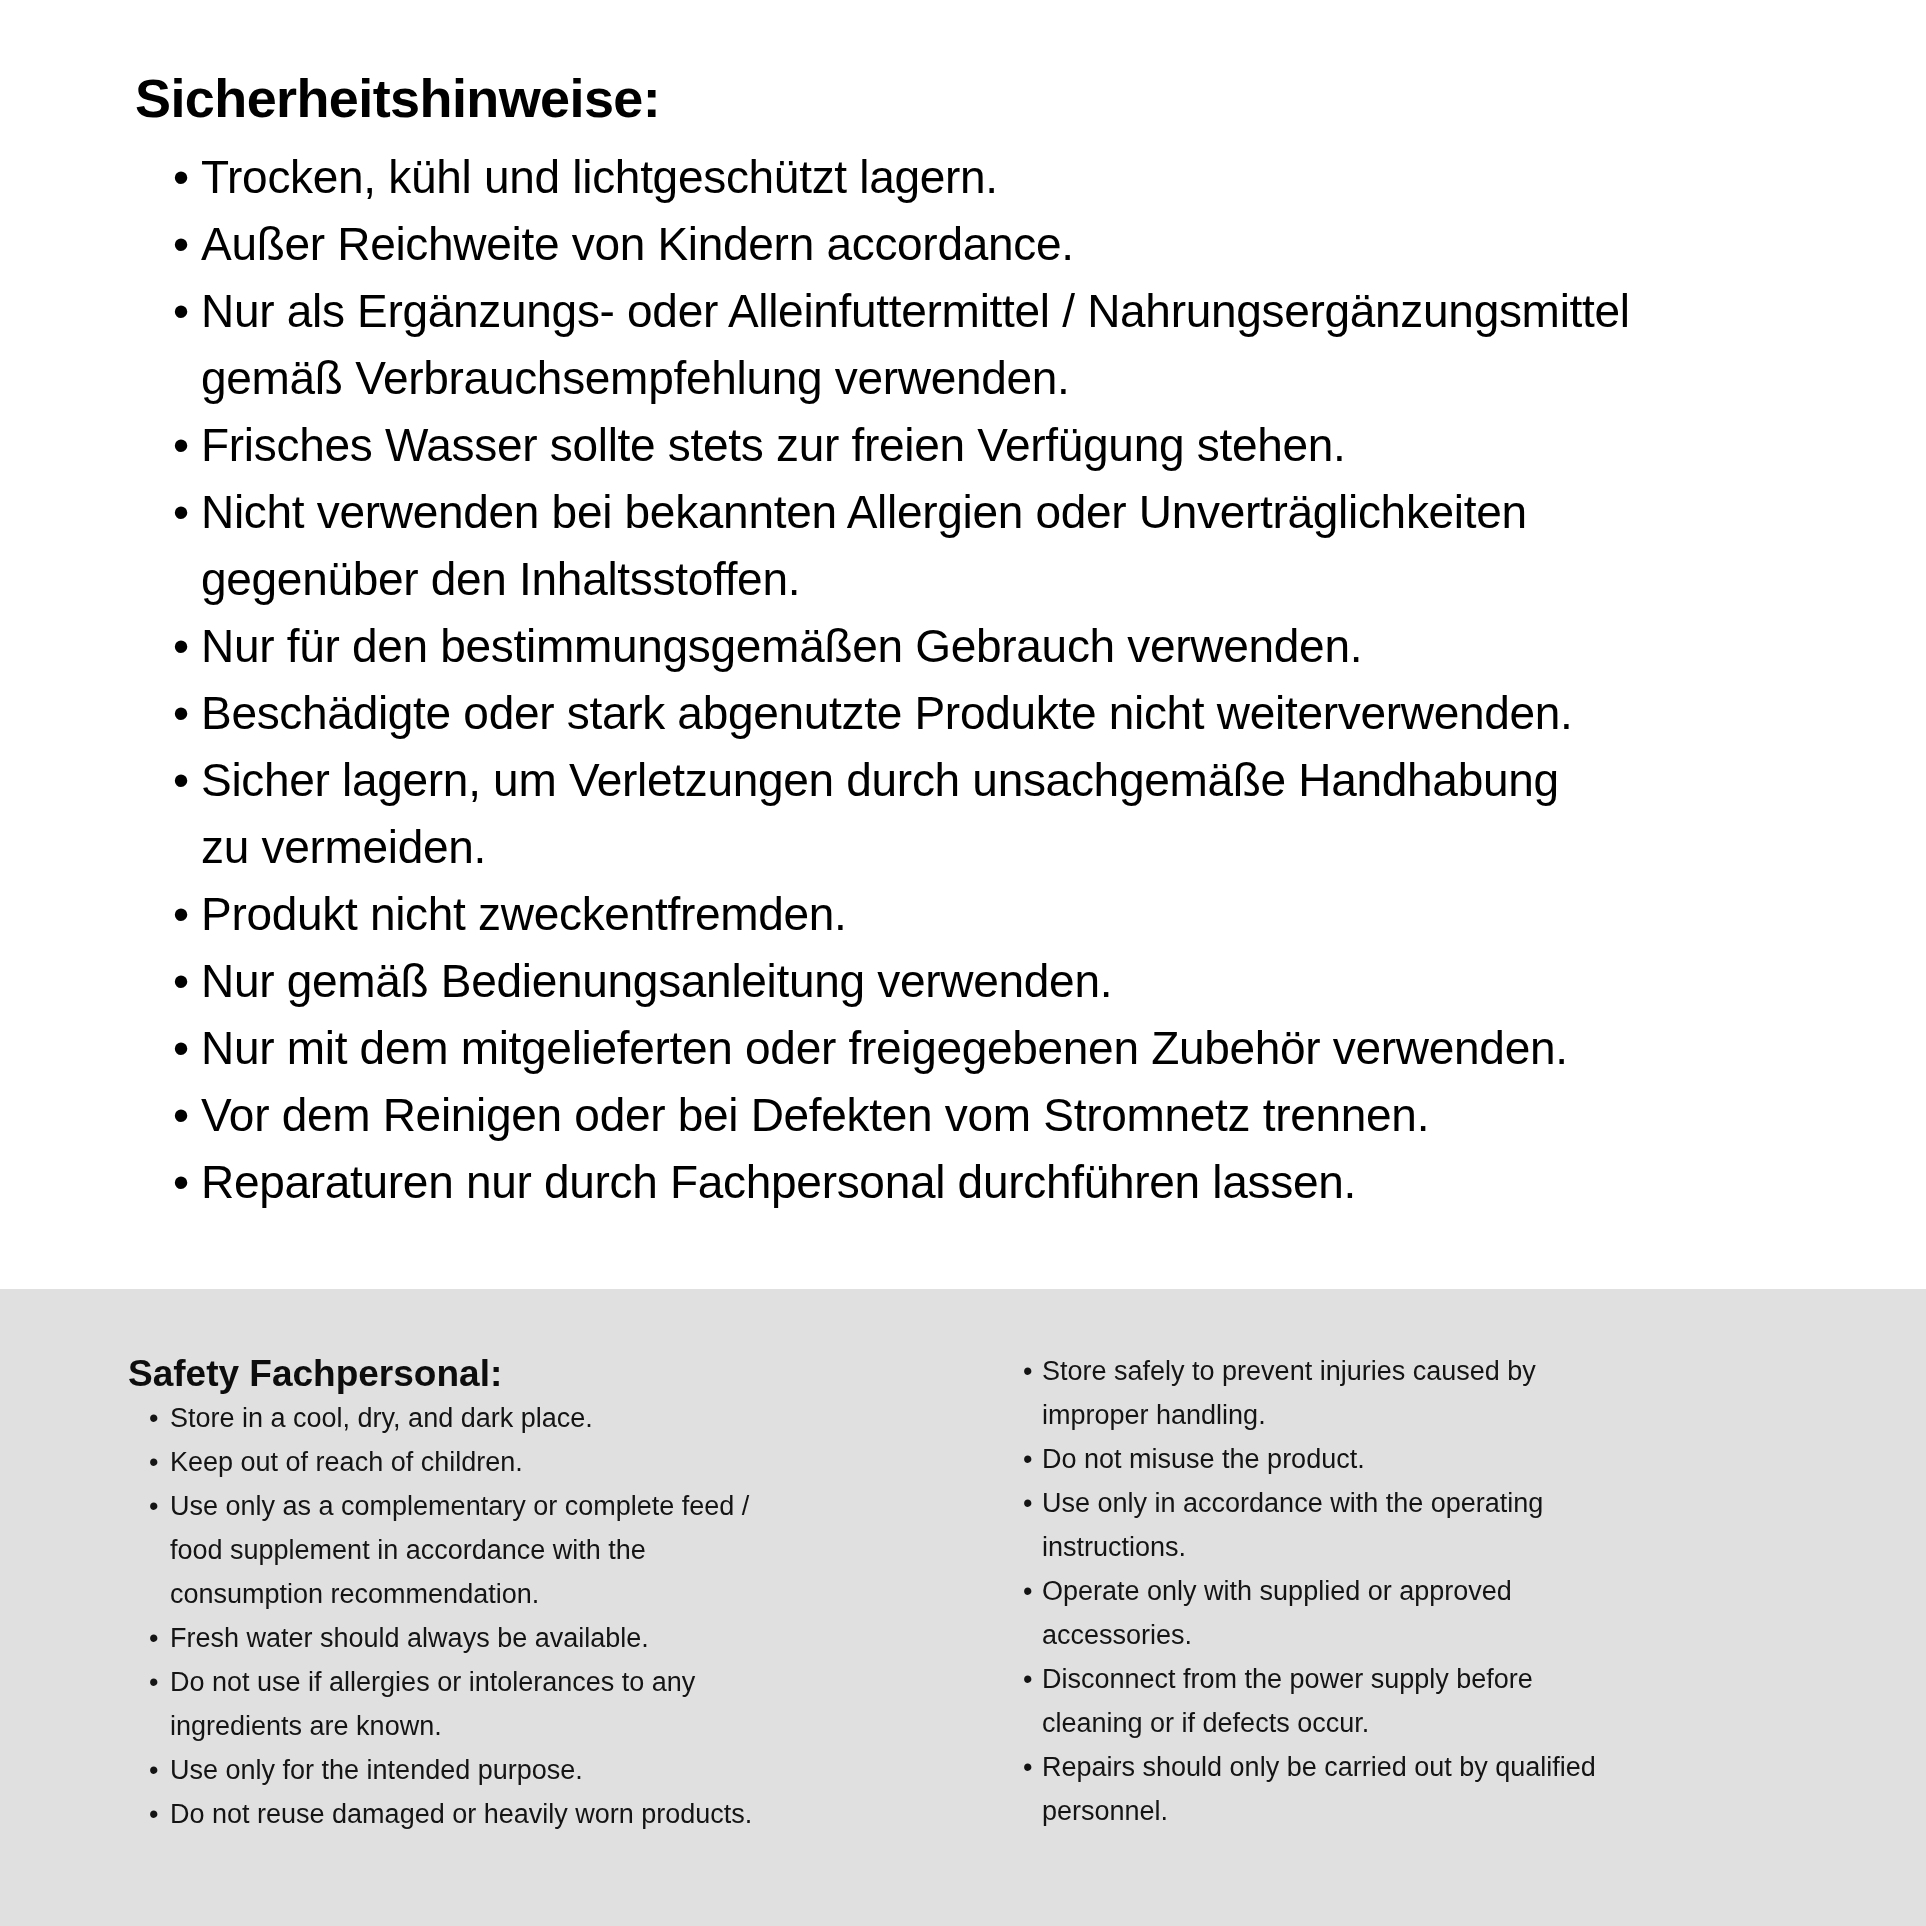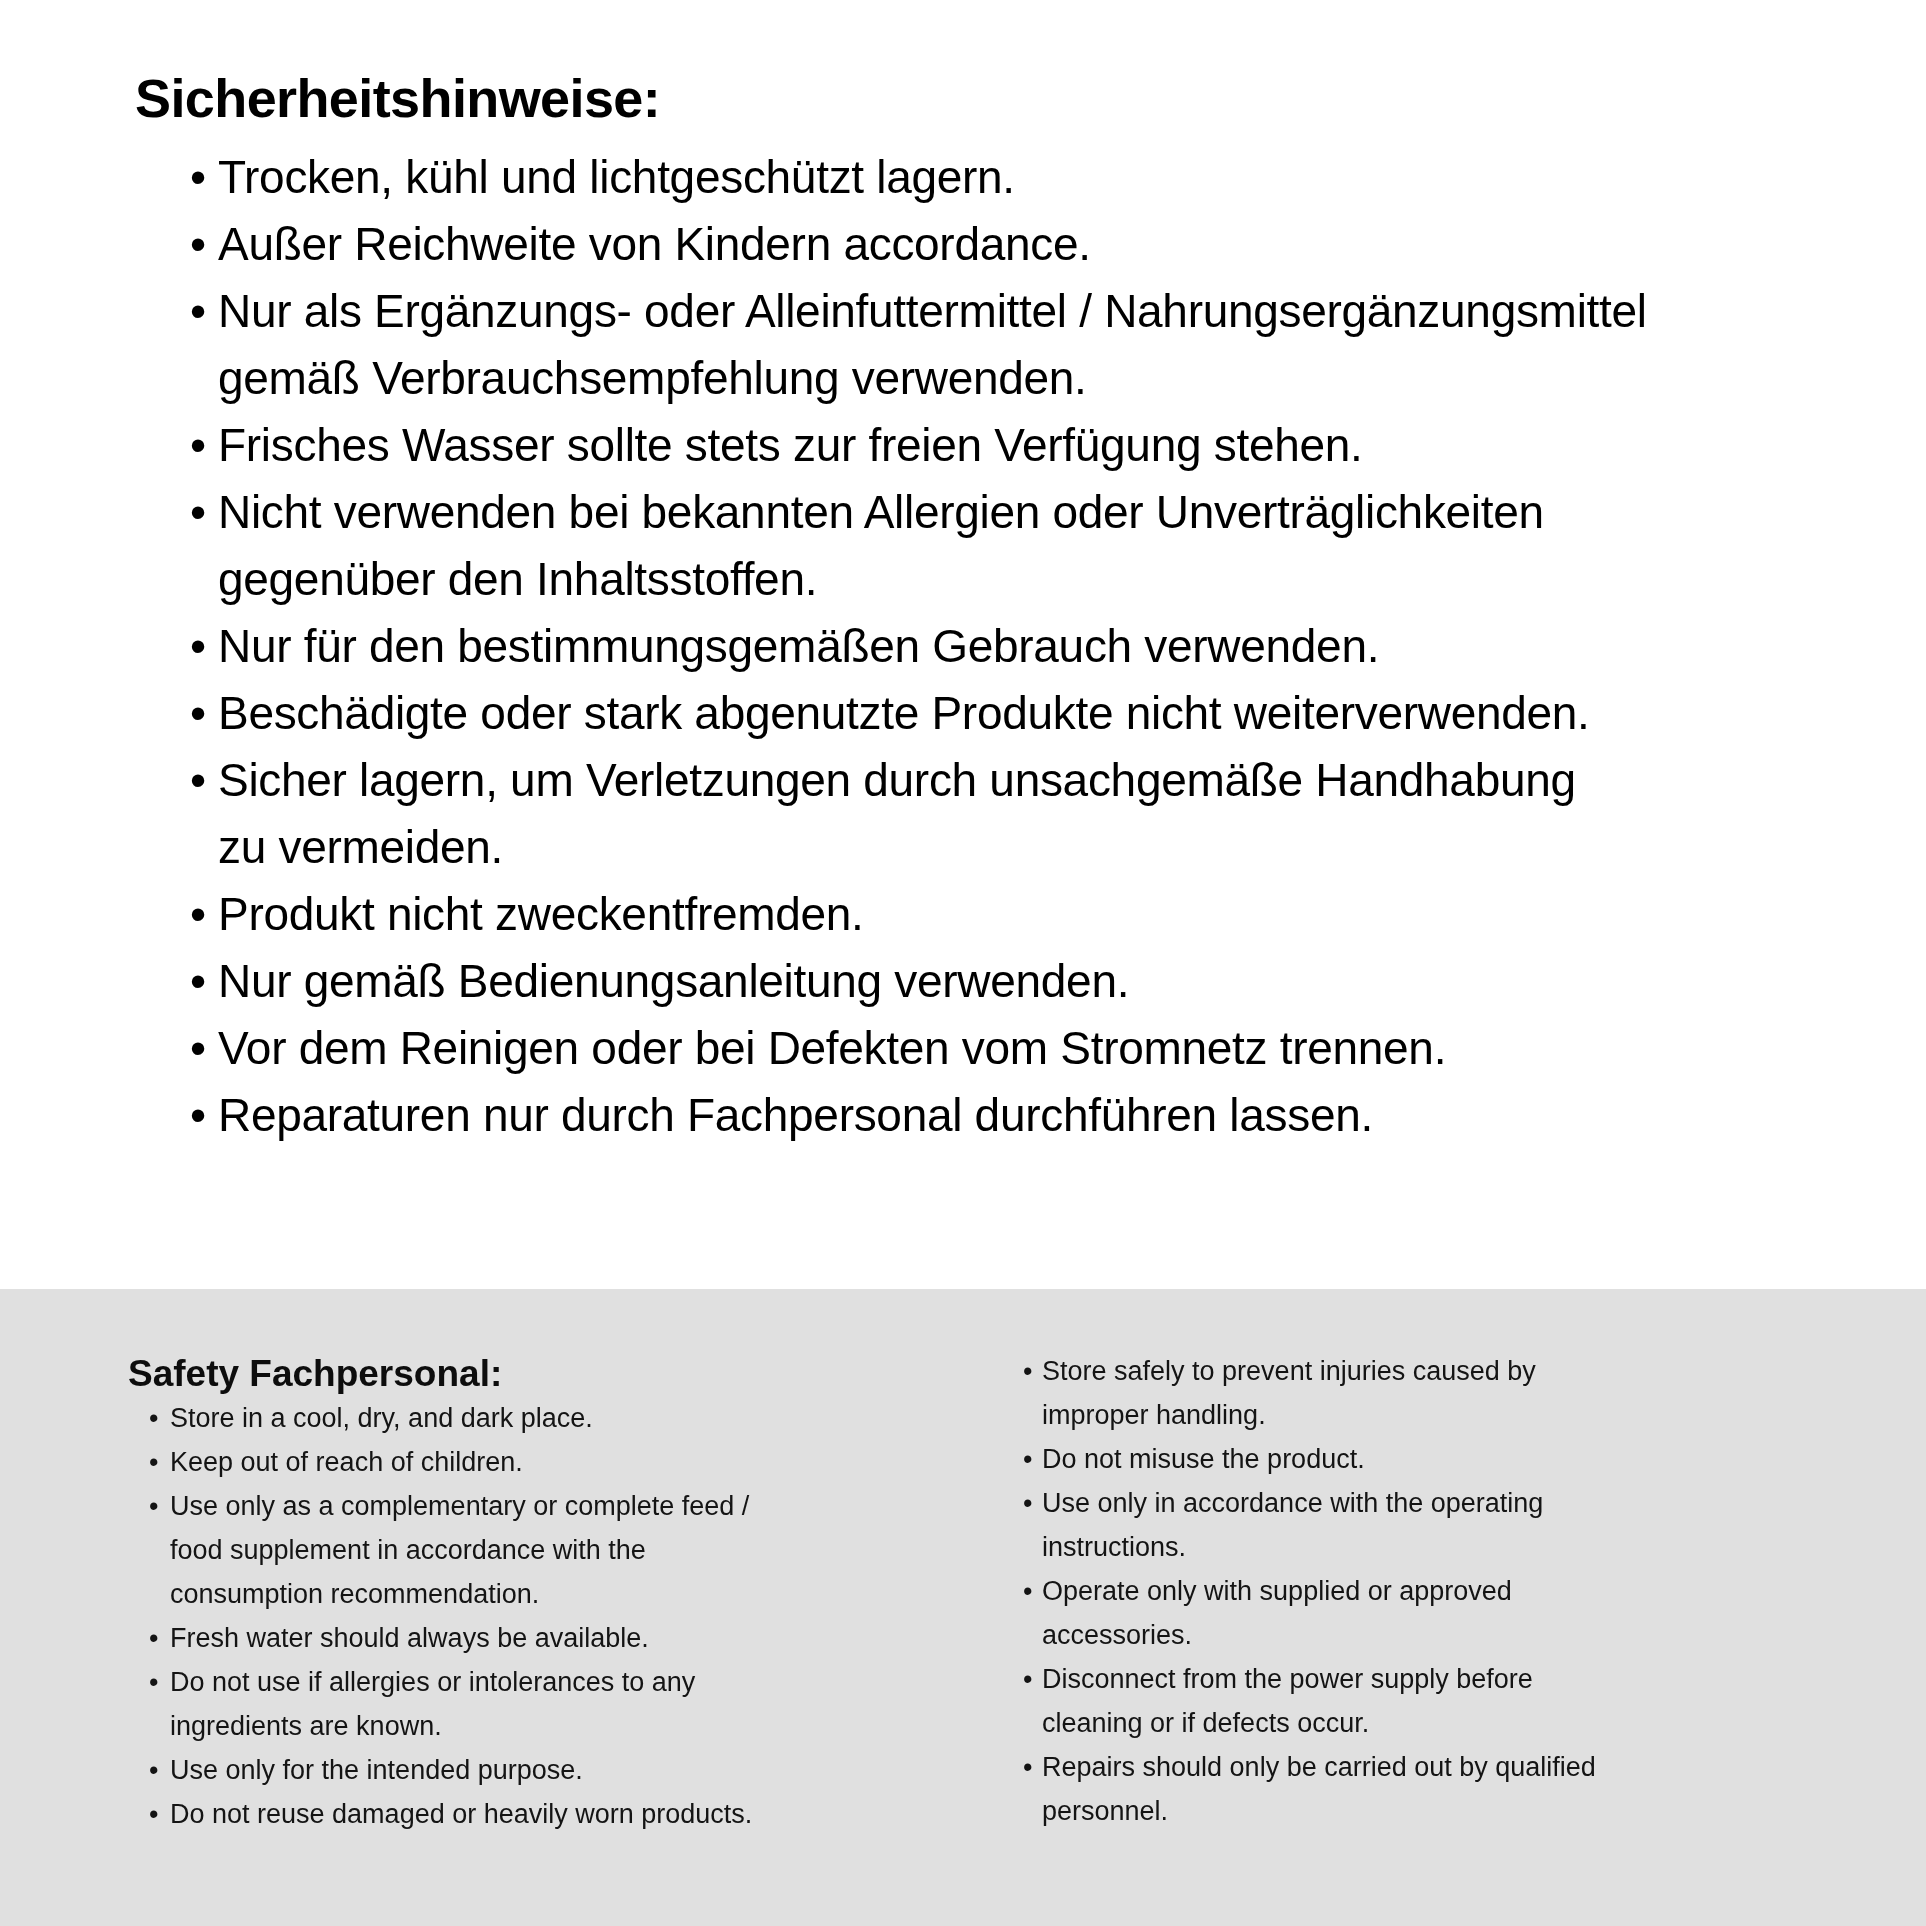--- a/index.html
+++ b/index.html
@@ -21,21 +21,21 @@
   ul.list li {
     position: relative;
     white-space: pre-line;
   }
   ul.list li::before {
     content: "\2022";
     position: absolute; left: 0; top: 0;
   }
 
   .de-list {
-    position: absolute; left: 190px; top: 144px; width: 1734px;
+    position: absolute; left: 173px; top: 144px; width: 1734px;
     font-size: 46px; line-height: 67px; letter-spacing: -0.3px;
   }
   .de-list li { padding-left: 28px; }
 
   .en-panel {
     position: absolute; left: 0; top: 1289px;
     width: 1926px; height: 638px;
     background: #e0e0e0;
   }
   .en-title {
@@ -66,20 +66,21 @@
 gemäß Verbrauchsempfehlung verwenden.</li>
       <li>Frisches Wasser sollte stets zur freien Verfügung stehen.</li>
       <li>Nicht verwenden bei bekannten Allergien oder Unverträglichkeiten
 gegenüber den Inhaltsstoffen.</li>
       <li>Nur für den bestimmungsgemäßen Gebrauch verwenden.</li>
       <li>Beschädigte oder stark abgenutzte Produkte nicht weiterverwenden.</li>
       <li>Sicher lagern, um Verletzungen durch unsachgemäße Handhabung
 zu vermeiden.</li>
       <li>Produkt nicht zweckentfremden.</li>
       <li>Nur gemäß Bedienungsanleitung verwenden.</li>
+      <li>Nur mit dem mitgelieferten oder freigegebenen Zubehör verwenden.</li>
       <li>Vor dem Reinigen oder bei Defekten vom Stromnetz trennen.</li>
       <li>Reparaturen nur durch Fachpersonal durchführen lassen.</li>
     </ul>
 
   <section class="en-panel">
     <h2 class="en-title">Safety Fachpersonal:</h2>
 
     <ul class="list en-list en-left">
         <li>Store in a cool, dry, and dark place.</li>
         <li>Keep out of reach of children.</li>

